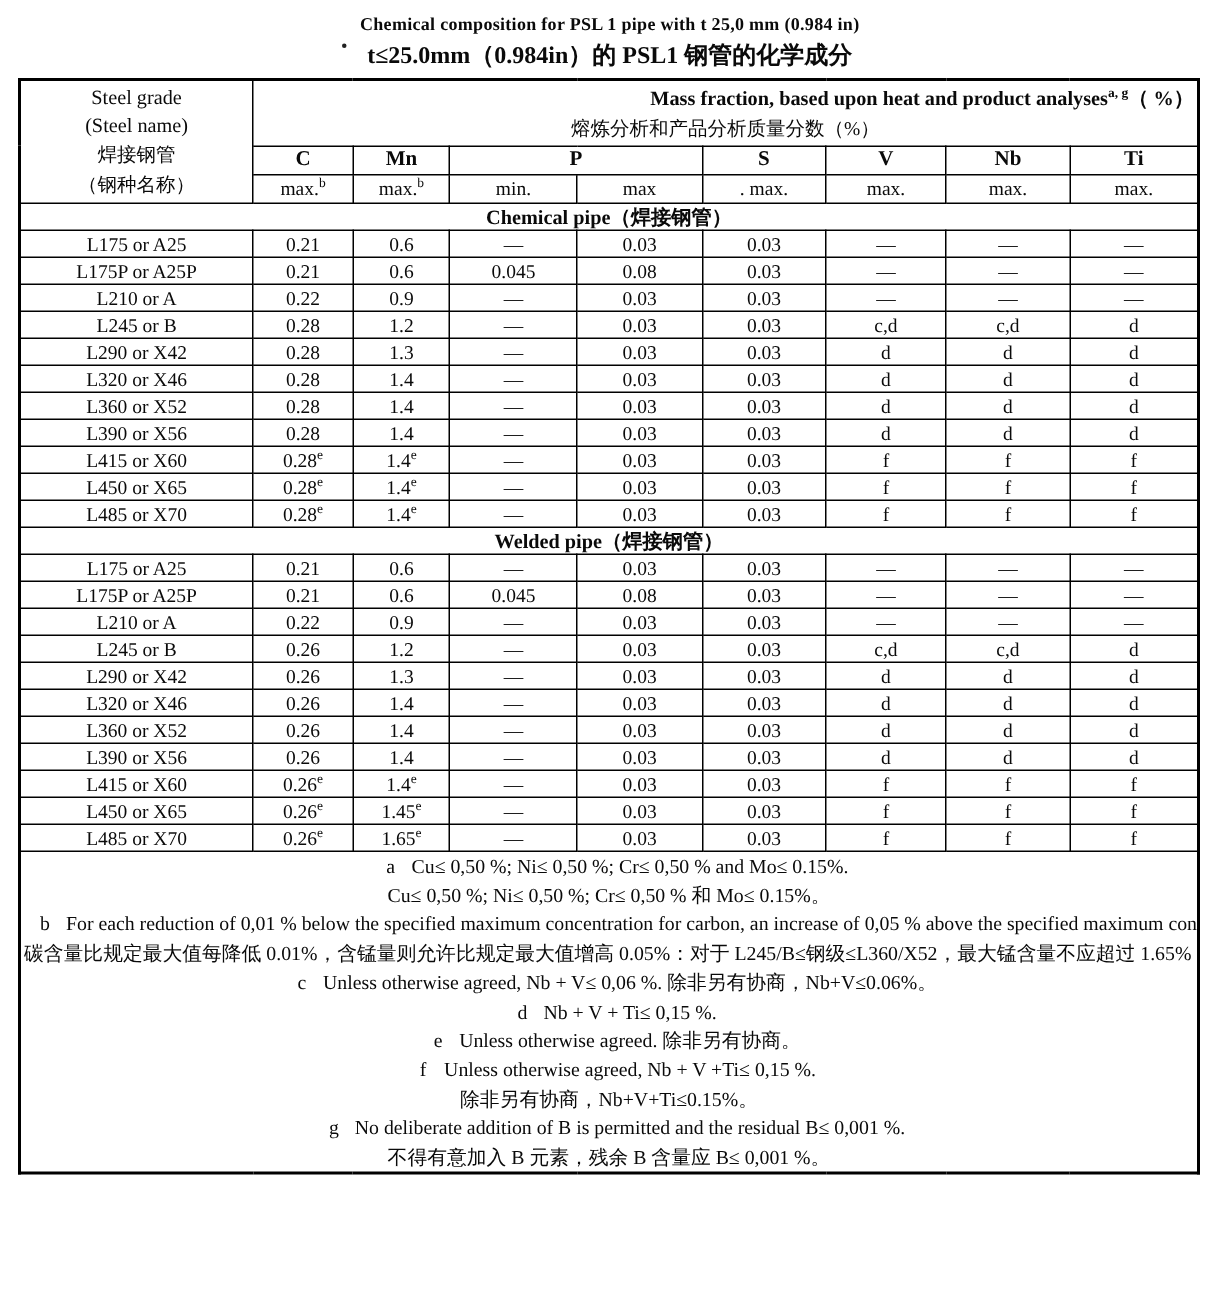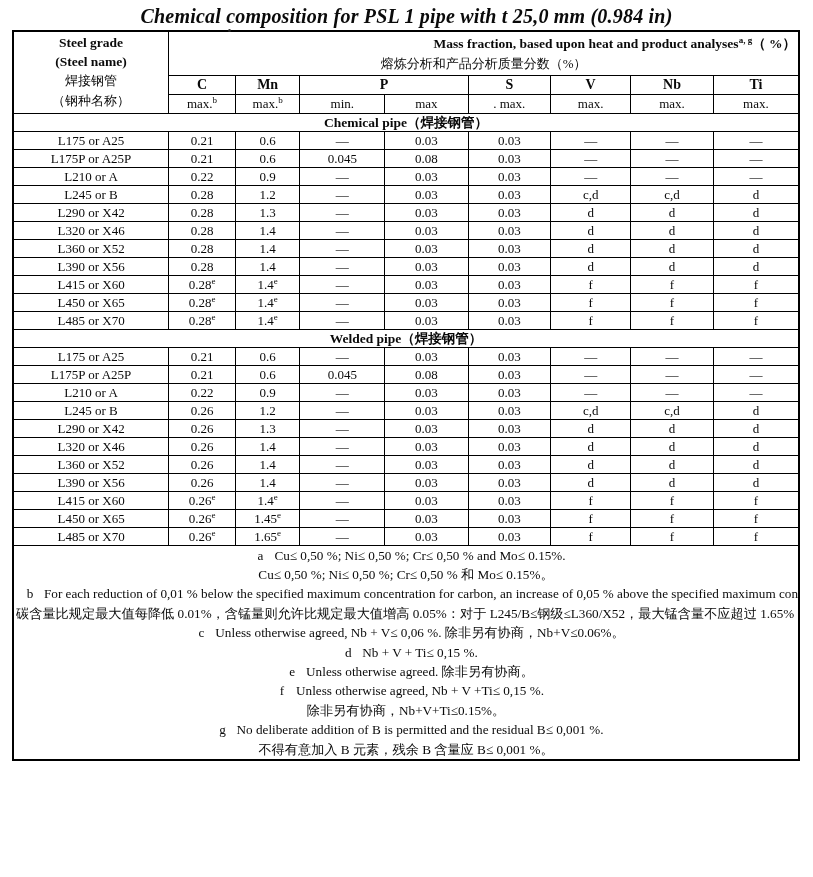--- a/index.html
+++ b/index.html
@@ -5,21 +5,21 @@
   html, body {
     margin: 0; padding: 0;
     background: #ffffff;
     width: 813px; height: 877px;
     font-family: "Liberation Serif", "DejaVu Serif", serif;
     color: #0a0a0a;
     position: relative;
     overflow: hidden;
   }
   .title-block { text-align: center; padding-top: 6px; font-weight: bold; }
-  .title-line1 { font-size: 20px; line-height: 21px; letter-spacing: 0.2px; font-style: italic; }
+  .title-line1 { font-size: 12px; line-height: 21px; letter-spacing: 0.2px; }
   .title-line2 { font-size: 16px; line-height: 22px; }
   .stray-dot {
     position: absolute; left: 228px; top: 29px;
     width: 3px; height: 3px; background: #222; border-radius: 50%;
   }
   table.comp {
     border-collapse: collapse;
     table-layout: fixed;
     width: 788px;
     margin-left: 12px;
@@ -34,21 +34,21 @@
     font-size: 13px;
     line-height: 17px;
     font-weight: normal;
     overflow: hidden;
     white-space: nowrap;
   }
   thead tr.hrow1 { height: 44px; }
   thead tr.hrow2 th { height: 18px; font-weight: bold; font-size: 14px; }
   thead tr.hrow3 th { height: 18px; }
   .grade-head { vertical-align: middle; }
-  .grade-head .en { font-weight: bold; font-size: 13.5px; line-height: 19px; }
+  .grade-head .en { font-weight: normal; font-size: 13.5px; line-height: 19px; }
   .grade-head .zh { font-size: 13px; line-height: 20px; }
   .mf-head .en { font-weight: bold; font-size: 13.5px; line-height: 21px; text-align: right; }
   .mf-head .zh { font-size: 13px; line-height: 20px; font-weight: normal; }
   sup { font-size: 9px; line-height: 0; }
   tbody tr { height: 18px; }
   tbody tr.section-row td { font-weight: bold; font-size: 13.5px; }
   tbody td.grade-cell { font-size: 13px; margin-left: 16px; }
   td.footnotes-cell {
     text-align: left;
     white-space: normal;
@@ -56,20 +56,21 @@
     vertical-align: top;
   }
   .fn { font-size: 13.2px; line-height: 19.4px; }
   .fn-prefix { display: inline-block; min-width: 28px; }
 </style>
 </head>
 <body>
 
 <div class="title-block">
   <div class="title-line1">Chemical composition for PSL 1 pipe with t 25,0 mm (0.984 in)</div>
+  <div class="title-line2">t≤25.0mm（0.984in）的 PSL1 钢管的化学成分</div>
 </div>
 <div class="stray-dot"></div>
 
 <table class="comp">
   <colgroup>
     <col style="width:19.8%">
     <col style="width:8.5%">
     <col style="width:8.2%">
     <col style="width:10.8%">
     <col style="width:10.6%">

